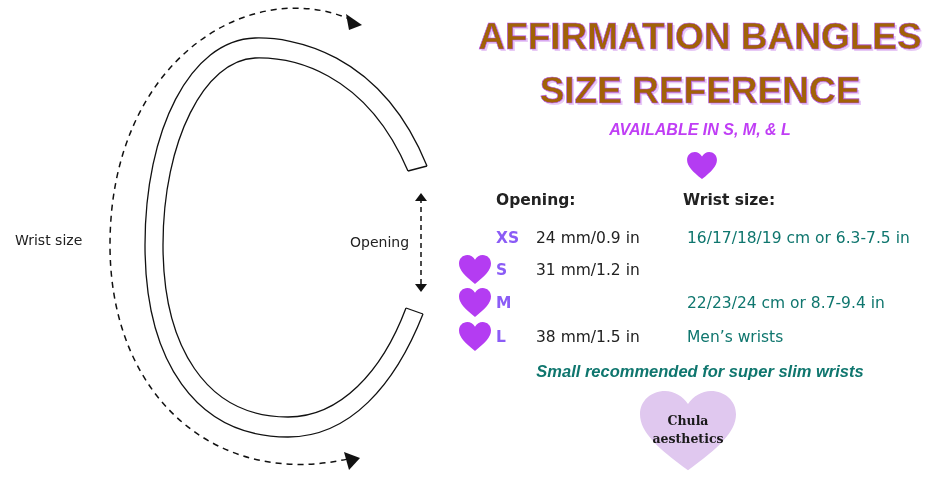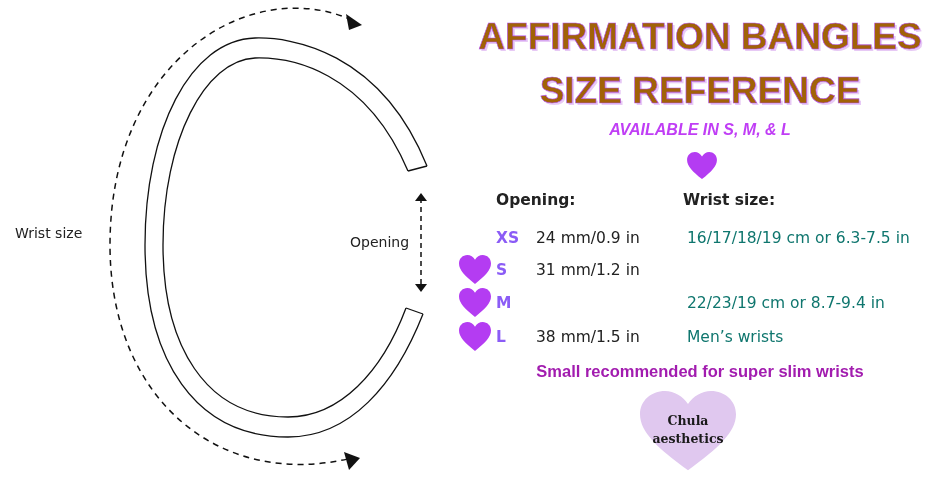--- a/index.html
+++ b/index.html
@@ -21,22 +21,22 @@
   }
   .heart-svg { position:absolute; }
   .col-head { position:absolute; font-size:15.5px; font-weight:bold; color:#222; }
   .row { position:absolute; left:455px; height:26px; width:490px; }
   .row .size { position:absolute; left:41px; top:0; font-weight:bold; font-size:15.5px; color:#8b5cf6; }
   .row .open { position:absolute; left:81px; top:0; font-size:15.5px; color:#222; }
   .row .wrist { position:absolute; left:232px; top:0; font-size:15.5px; color:#0f766e; }
   .row .hrt { position:absolute; left:4px; top:-6px; }
   .note {
     position:absolute; left:455px; width:490px; text-align:center;
-    font-family:"Liberation Sans", sans-serif; font-weight:bold; 
-    font-size:16.5px; color:#a21caf;
+    font-family:"Liberation Sans", sans-serif; font-weight:bold; font-style:italic;
+    font-size:16.5px; color:#0f766e;
   }
   .logo { position:absolute; left:640px; top:391px; width:96px; height:82px; }
   .logo-text { position:absolute; left:0; width:96px; text-align:center; font-family:"DejaVu Serif", serif; font-weight:bold; font-size:12.5px; color:#1a1a1a; }
 </style>
 </head>
 <body>
 
 <div class="diagram">
   <svg width="450" height="487" viewBox="0 0 450 487">
     <defs>
@@ -52,21 +52,21 @@
     <path d="M 427 166 C 380 50, 290 37, 255 38 C 190 40, 145 130, 145 245 C 145 360, 195 437, 288 437 C 350 437, 395 385, 423 314" fill="none" stroke="#111" stroke-width="1.3"></path>
     <path d="M 408 171 C 365 70, 290 57, 255 58 C 205 60, 163 140, 163 245 C 163 345, 205 417, 288 417 C 340 417, 382 372, 406 308" fill="none" stroke="#111" stroke-width="1.3"></path>
 
     <line x1="408" y1="171" x2="427" y2="166" stroke="#111" stroke-width="1.3"></line>
     <line x1="406" y1="308" x2="423" y2="314" stroke="#111" stroke-width="1.3"></line>
 
     <line x1="421" y1="198" x2="421" y2="286" stroke="#111" stroke-width="1.5" stroke-dasharray="5,4"></line>
     <path d="M 415 201 L 421 193 L 427 201 Z" fill="#111"></path>
     <path d="M 415 284 L 421 292 L 427 284 Z" fill="#111"></path>
   </svg>
-  <div class="label" style="left:15px; top:225px;">Wrist size</div>
+  <div class="label" style="left:15px; top:232px;">Wrist size</div>
   <div class="label" style="left:350px; top:234px;">Opening</div>
 </div>
 
 <div class="title" style="top:16px;">AFFIRMATION BANGLES</div>
 <div class="title" style="top:70px;">SIZE REFERENCE</div>
 <div class="subtitle" style="top:121px;">AVAILABLE IN S, M, &amp; L</div>
 
 <svg class="heart-svg" style="left:687px; top:152px;" width="30" height="28" viewBox="0 0 32 30">
   <path d="M16 29 C 6 21, 0 15, 0 8.5 C 0 3.5, 3.8 0, 8.3 0 C 11.5 0, 14.3 2, 16 4.8 C 17.7 2, 20.5 0, 23.7 0 C 28.2 0, 32 3.5, 32 8.5 C 32 15, 26 21, 16 29 Z" fill="#b43cf2"></path>
 </svg>
@@ -86,21 +86,21 @@
   </svg>
   <span class="size">S</span>
   <span class="open">31 mm/1.2 in</span>
 </div>
 
 <div class="row" style="top:294px;">
   <svg class="hrt" width="32" height="30" viewBox="0 0 32 30">
     <path d="M16 29 C 6 21, 0 15, 0 8.5 C 0 3.5, 3.8 0, 8.3 0 C 11.5 0, 14.3 2, 16 4.8 C 17.7 2, 20.5 0, 23.7 0 C 28.2 0, 32 3.5, 32 8.5 C 32 15, 26 21, 16 29 Z" fill="#b43cf2"></path>
   </svg>
   <span class="size">M</span>
-  <span class="wrist">22/23/19 cm or 8.7-9.4 in</span>
+  <span class="wrist">22/23/24 cm or 8.7-9.4 in</span>
 </div>
 
 <div class="row" style="top:328px;">
   <svg class="hrt" width="32" height="30" viewBox="0 0 32 30">
     <path d="M16 29 C 6 21, 0 15, 0 8.5 C 0 3.5, 3.8 0, 8.3 0 C 11.5 0, 14.3 2, 16 4.8 C 17.7 2, 20.5 0, 23.7 0 C 28.2 0, 32 3.5, 32 8.5 C 32 15, 26 21, 16 29 Z" fill="#b43cf2"></path>
   </svg>
   <span class="size">L</span>
   <span class="open">38 mm/1.5 in</span>
   <span class="wrist">Men’s wrists</span>
 </div>

